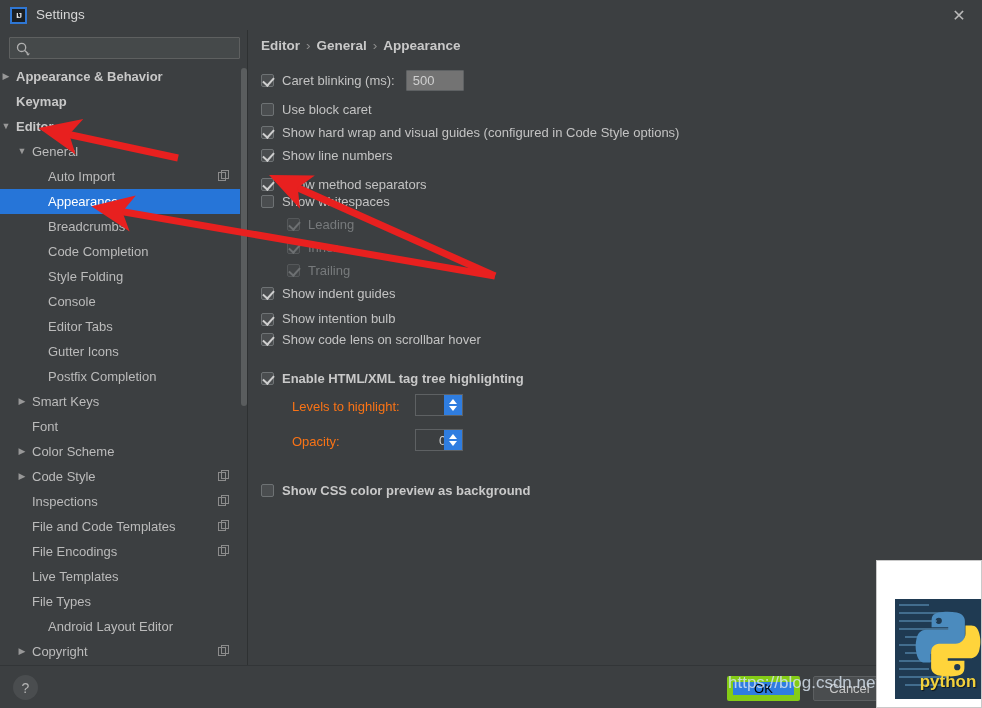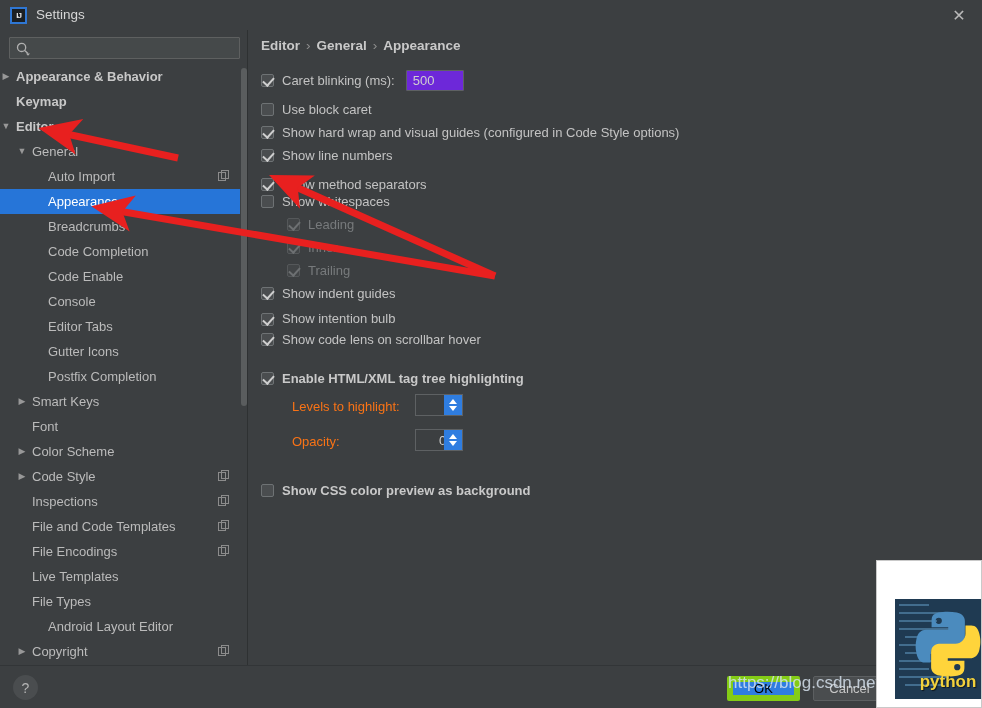--- a/index.html
+++ b/index.html
@@ -108,21 +108,21 @@
     content:""; position:absolute; left:3px; top:0px;
     width:5px; height:9px; border:solid #cfcfcf;
     border-width:0 2px 2px 0; transform:rotate(42deg);
   }
   .cb.disabled { border-color:#55585a; background:#424547; cursor:default; }
   .cb.disabled.checked::after { border-color:#6d7072; }
   .opt-label { font-size:13px; color:#c3c3c3; }
   .opt-label.dim { color:#777a7c; }
   .opt-label.bold { font-weight:bold; color:#c9c9c9; }
   .txt-field {
-    height:21px; background:#6d28d9; border:1px solid #5e6163;
+    height:21px; background:#737373; border:1px solid #5e6163;
     color:#cfcfcf; font-size:13px; padding:0 6px; outline:none;
     font-family:"Liberation Sans", sans-serif; border-radius:1px;
   }
   .spinner { position:relative; display:inline-block; }
   .spinner input {
     width:48px; height:22px; background:#3c3f41;
     border:1px solid #5e6163; color:#d2d2d2;
     font-size:13px; text-align:right; padding-right:5px;
     outline:none; font-family:"Liberation Sans", sans-serif;
   }
@@ -221,21 +221,21 @@
     <div class="tree-row bold"><span class="tree-label" style="margin-left: 16px;">Keymap</span></div>
     <div class="tree-row bold"><span class="twisty" style="left: 0px;">▼</span><span class="tree-label" style="margin-left: 16px;">Editor</span></div>
     <div class="tree-row"><span class="twisty" style="left: 16px;">▼</span><span class="tree-label" style="margin-left: 32px;">General</span></div>
     <div class="tree-row"><span class="tree-label" style="margin-left: 48px;">Auto Import</span><svg class="copy-ico" viewBox="0 0 12 12">
         <rect x="0.5" y="2.5" width="7" height="8" fill="none" stroke="#9a9a9a"></rect>
         <rect x="3.5" y="0.5" width="7" height="8" fill="none" stroke="#9a9a9a"></rect>
       </svg></div>
     <div class="tree-row selected"><span class="tree-label" style="margin-left: 48px;">Appearance</span></div>
     <div class="tree-row"><span class="tree-label" style="margin-left: 48px;">Breadcrumbs</span></div>
     <div class="tree-row"><span class="tree-label" style="margin-left: 48px;">Code Completion</span></div>
-    <div class="tree-row"><span class="tree-label" style="margin-left: 48px;">Code Enable</span></div>
+    <div class="tree-row"><span class="tree-label" style="margin-left: 48px;">Style Folding</span></div>
     <div class="tree-row"><span class="tree-label" style="margin-left: 48px;">Console</span></div>
     <div class="tree-row"><span class="tree-label" style="margin-left: 48px;">Editor Tabs</span></div>
     <div class="tree-row"><span class="tree-label" style="margin-left: 48px;">Gutter Icons</span></div>
     <div class="tree-row"><span class="tree-label" style="margin-left: 48px;">Postfix Completion</span></div>
     <div class="tree-row"><span class="twisty" style="left: 16px;">▶</span><span class="tree-label" style="margin-left: 32px;">Smart Keys</span></div>
     <div class="tree-row"><span class="tree-label" style="margin-left: 32px;">Font</span></div>
     <div class="tree-row"><span class="twisty" style="left: 16px;">▶</span><span class="tree-label" style="margin-left: 32px;">Color Scheme</span></div>
     <div class="tree-row"><span class="twisty" style="left: 16px;">▶</span><span class="tree-label" style="margin-left: 32px;">Code Style</span><svg class="copy-ico" viewBox="0 0 12 12">
         <rect x="0.5" y="2.5" width="7" height="8" fill="none" stroke="#9a9a9a"></rect>
         <rect x="3.5" y="0.5" width="7" height="8" fill="none" stroke="#9a9a9a"></rect>

